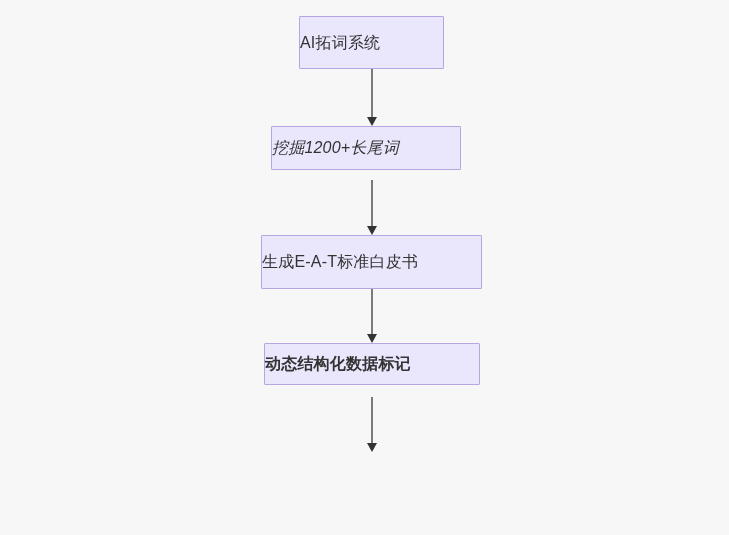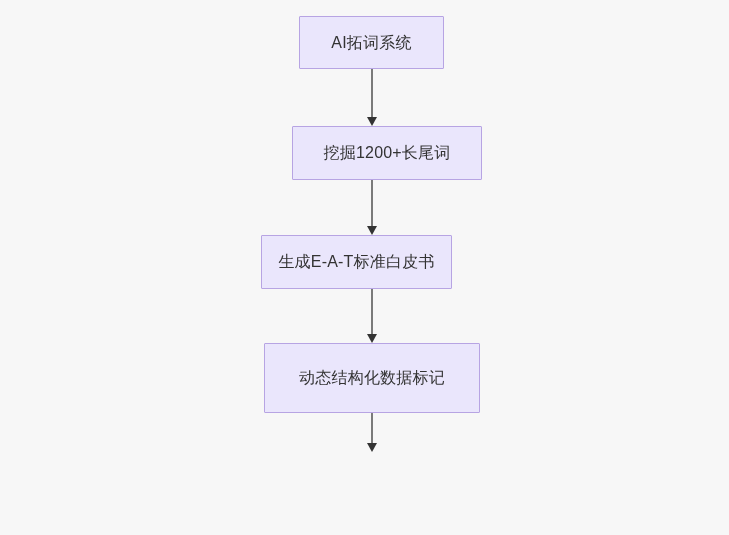--- a/index.html
+++ b/index.html
@@ -20,21 +20,20 @@
     background: #f7f7f7;
   }
   .node {
     position: absolute;
     box-sizing: border-box;
     background: #eae6fc;
     border: 1.5px solid #b7a4e3;
     border-radius: 1px;
     display: flex;
     align-items: center;
-    justify-content: center;
     z-index: 2;
   }
   .node-label {
     font-size: 16px;
     line-height: 1.2;
     color: #333333;
     white-space: nowrap;
     letter-spacing: 0.2px;
     text-align: center;
   }
@@ -81,26 +80,26 @@
 
   <div class="edge" style="left: 371px; top: 397px; width: 2px; height: 55px;">
     <div class="edge-line" style="height: 47px;"></div>
     <div class="edge-arrow" style="top: 46px;"></div>
   </div>
 
   <div class="node" style="left: 299px; top: 16px; width: 145px; height: 53px;">
     <span class="node-label">AI拓词系统</span>
   </div>
 
-  <div class="node" style="left: 292px; top: 126px; width: 190px; height: 54px;">
+  <div class="node" style="left: 271px; top: 126px; width: 190px; height: 44px; font-style: italic;">
     <span class="node-label">挖掘1200+长尾词</span>
   </div>
 
-  <div class="node" style="left: 261px; top: 235px; width: 191px; height: 54px;">
+  <div class="node" style="left: 261px; top: 235px; width: 221px; height: 54px;">
     <span class="node-label">生成E-A-T标准白皮书</span>
   </div>
 
-  <div class="node" style="left: 264px; top: 343px; width: 216px; height: 70px;">
+  <div class="node" style="left: 264px; top: 343px; width: 216px; height: 42px; font-weight: bold;">
     <span class="node-label">动态结构化数据标记</span>
   </div>
 
 
 </div>
 
 </body></html>

